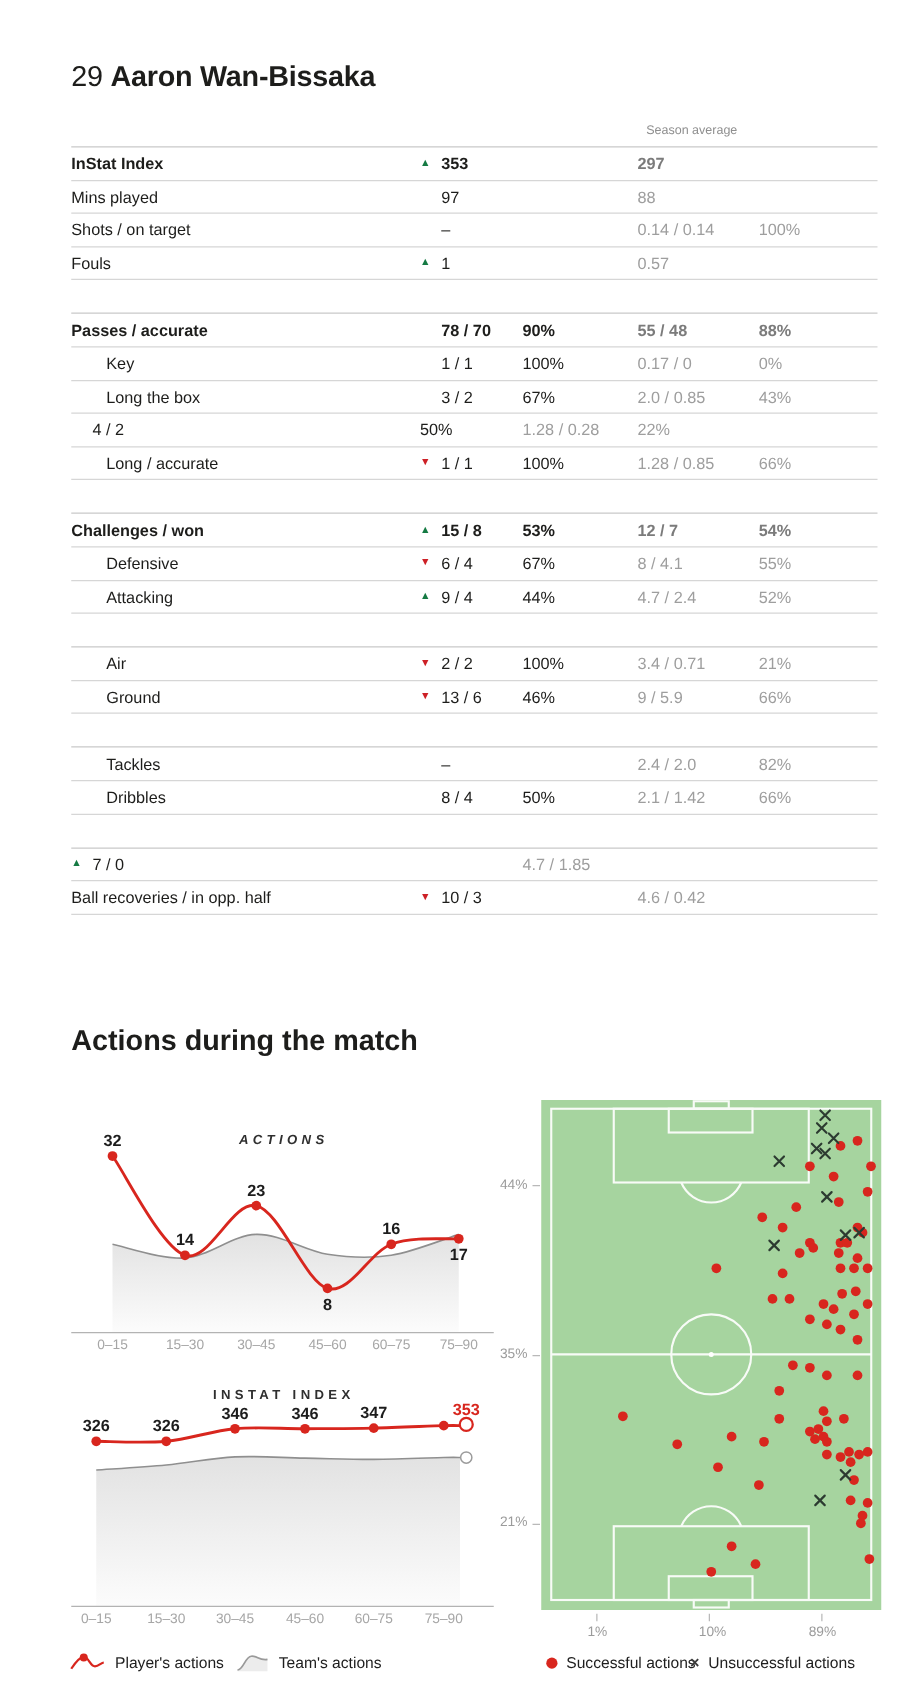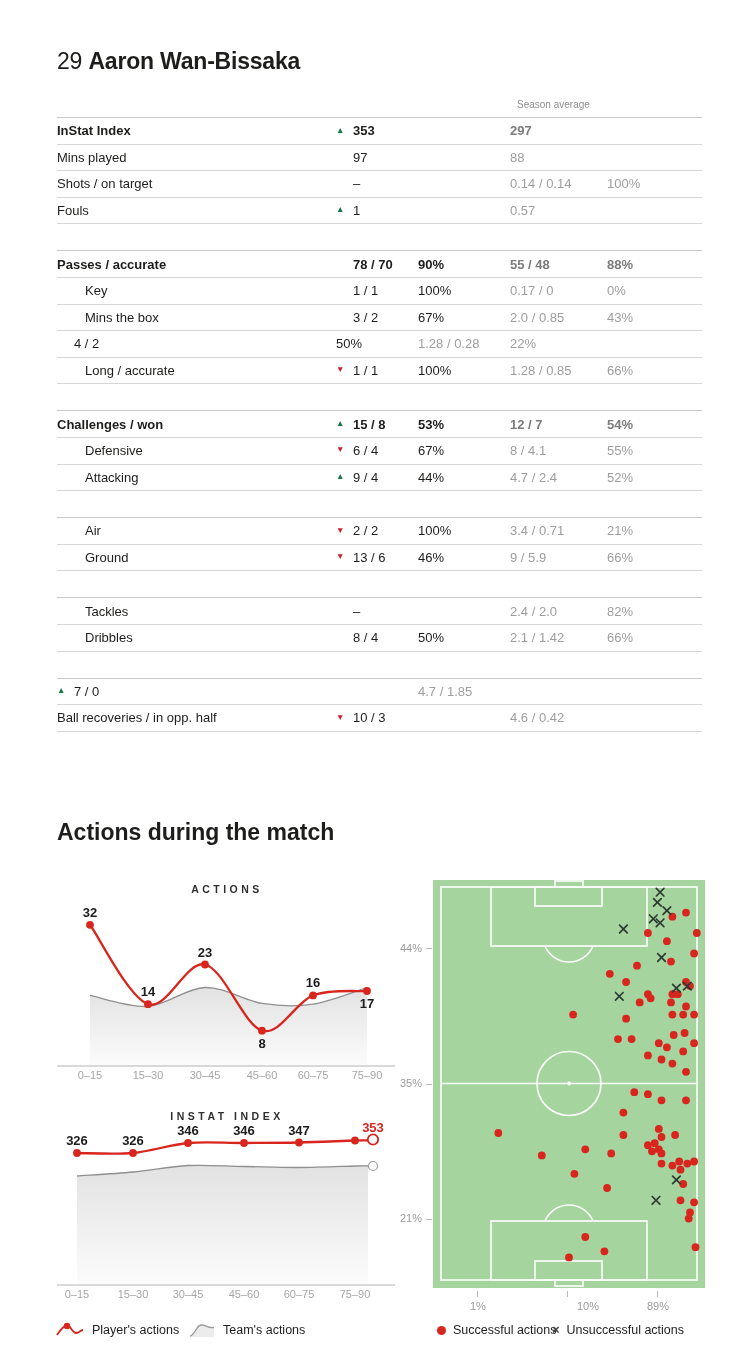--- a/index.html
+++ b/index.html
@@ -23,21 +23,21 @@
   .tri{display:inline-block;width:17px;font-size:8.5px;line-height:1;position:relative;top:-1px;}
   .season{color:#9e9e9e;}
   .trow.bold .season{color:#7b7b7b;}
 
   
   .section-title{position:absolute;left:57px;top:800px;font-size:23px;font-weight:700;}
 
   
   .chart-title{position:absolute;left:57px;width:340px;text-align:center;
                font-size:10.5px;font-weight:700;letter-spacing:3.5px;color:#2f2f2f;}
-  #actions-title{top:883px;}
+  #actions-title{top:906px;font-style:italic;}
   #instat-title{top:1110px;}
   .chart-svg{position:absolute;left:57px;overflow:visible;}
   #actions-svg{top:897px;}
   #instat-svg{top:1124px;}
   .vlabel{font:700 13px "Liberation Sans",sans-serif;fill:#1c1c1c;text-anchor:middle;}
   .vlabel.red{fill:#d8261e;}
   .tick{font:400 11px "Liberation Sans",sans-serif;fill:#a6a6a6;text-anchor:middle;}
 
   
   #pitch-svg{position:absolute;left:433px;top:880px;overflow:visible;}
@@ -123,21 +123,21 @@
           <div class="c lab">Key</div>
           <div class="c cell-match">
             <span class="tri"></span>
             <span>1 / 1</span>
           </div>
           <div class="c">100%</div>
           <div class="c season">0.17 / 0</div>
           <div class="c season">0%</div>
         </div>
         <div class="trow indent">
-          <div class="c lab">Mins the box</div>
+          <div class="c lab">Long the box</div>
           <div class="c cell-match">
             <span class="tri"></span>
             <span>3 / 2</span>
           </div>
           <div class="c">67%</div>
           <div class="c season">2.0 / 0.85</div>
           <div class="c season">43%</div>
         </div>
         <div class="trow indent">
           <div class="c cell-match">
@@ -459,16 +459,16 @@
 
 <div class="ptick" style="left: 426px; top: 948.452px; width: 6px; height: 1px;"></div>
     <div class="plabel left" style="left: 389px; top: 941.952px;">44%</div>
     <div class="ptick" style="left: 426px; top: 1083.5px; width: 6px; height: 1px;"></div>
     <div class="plabel left" style="left: 389px; top: 1077px;">35%</div>
     <div class="ptick" style="left: 426px; top: 1218.55px; width: 6px; height: 1px;"></div>
     <div class="plabel left" style="left: 389px; top: 1212.05px;">21%</div>
     <div class="ptick" style="left: 477.38px; top: 1291px; width: 1px; height: 6px;"></div>
     <div class="plabel bottom" style="left: 457.88px; top: 1300px;">1%</div>
     <div class="ptick" style="left: 567.412px; top: 1291px; width: 1px; height: 6px;"></div>
-    <div class="plabel bottom" style="left: 568px; top: 1300px;">10%</div>
+    <div class="plabel bottom" style="left: 550px; top: 1300px;">10%</div>
     <div class="ptick" style="left: 657.444px; top: 1291px; width: 1px; height: 6px;"></div>
     <div class="plabel bottom" style="left: 637.944px; top: 1300px;">89%</div>
   </div>
 
 </body></html>

